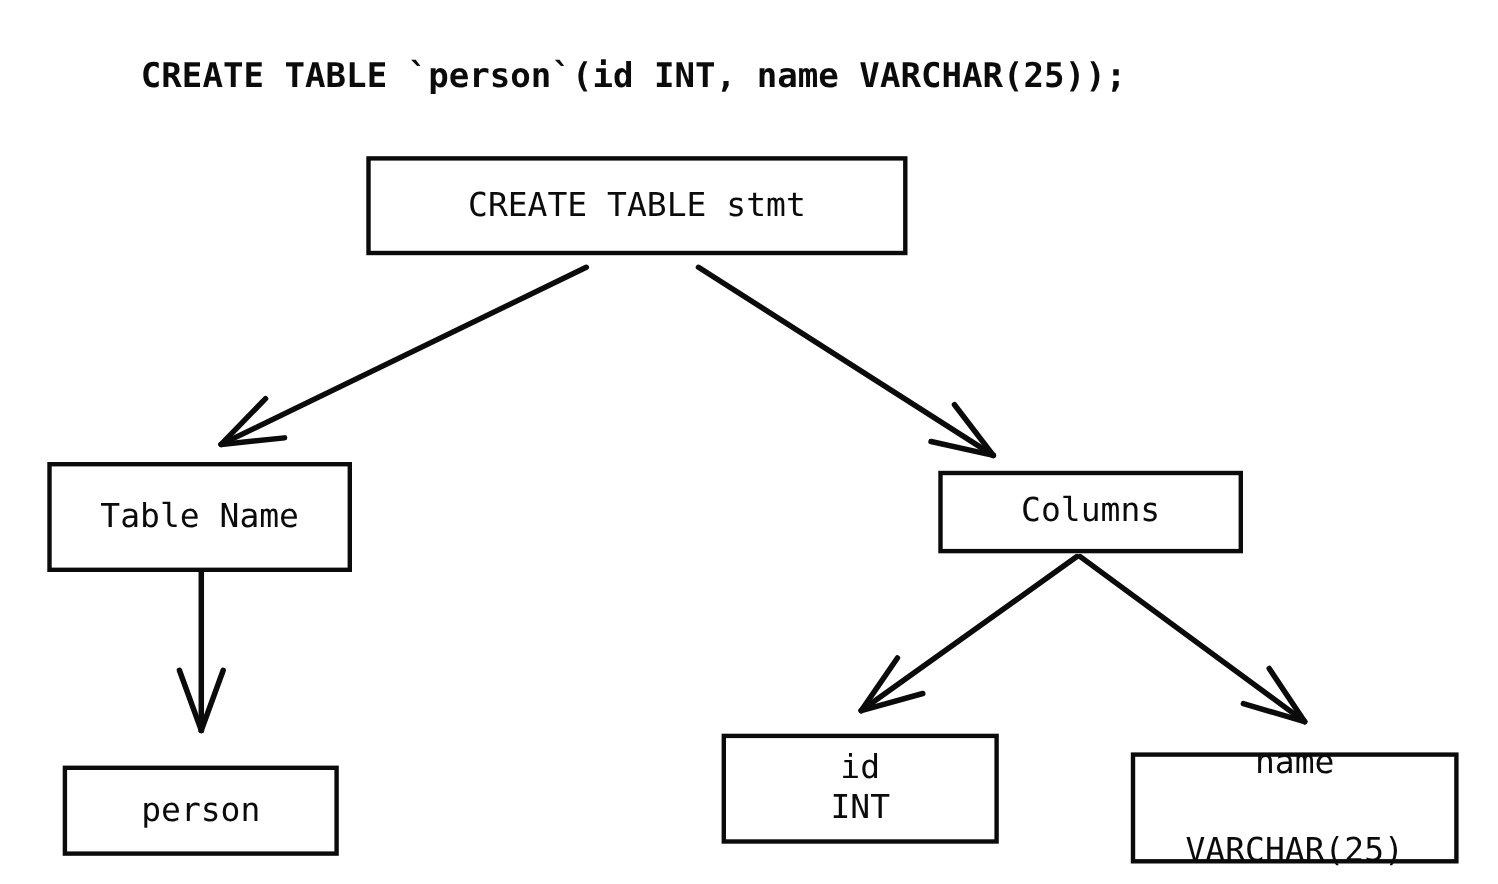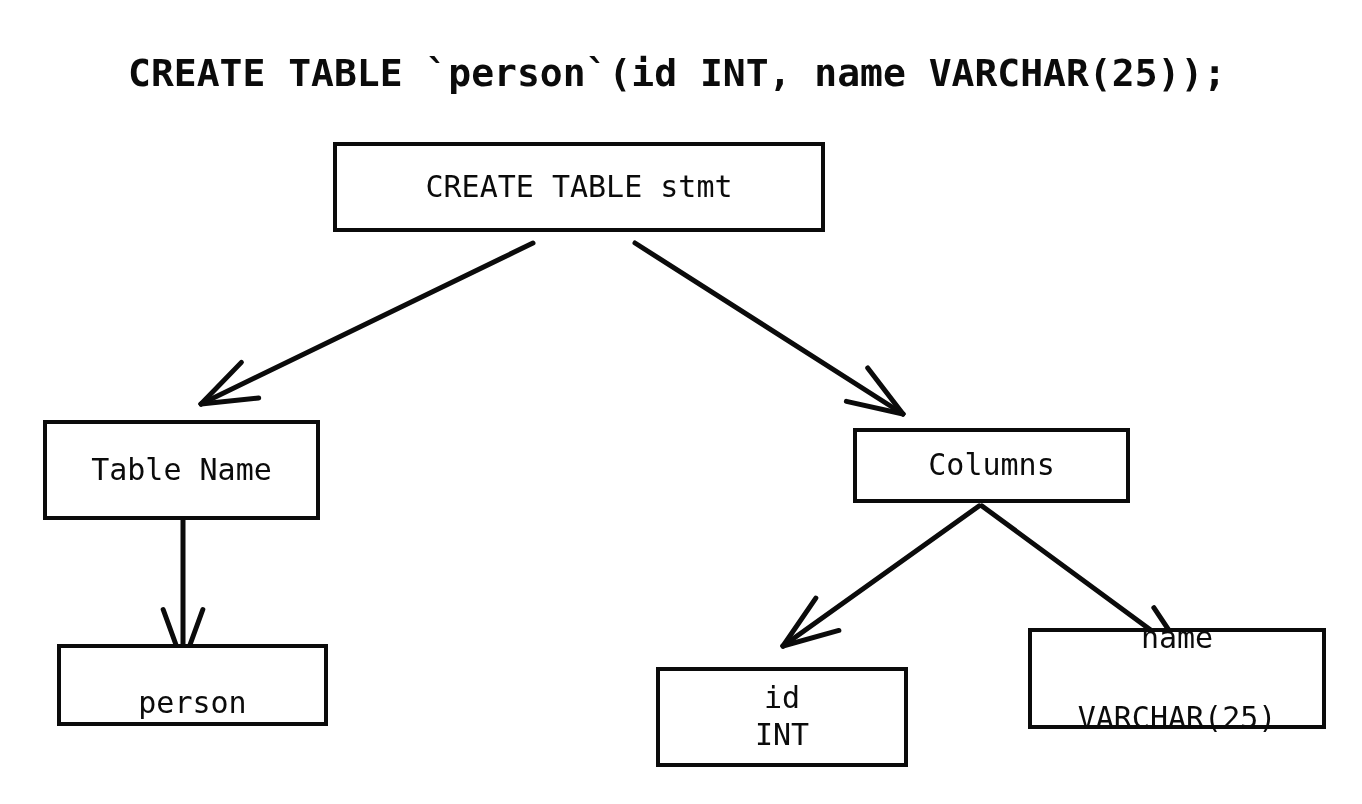--- a/index.html
+++ b/index.html
@@ -14,21 +14,21 @@
     height: 804px;
     background: var(--bg);
     font-family: "DejaVu Sans Mono", "Liberation Mono", monospace;
     color: var(--ink);
     overflow: hidden;
   }
   .sql-title {
     position: absolute;
     left: 128px;
     top: 51px;
-    font-size: 38px;
+    font-size: 31px;
     font-weight: bold;
     white-space: pre;
     letter-spacing: 0px;
   }
   .arrows {
     position: absolute;
     left: 0; top: 0;
     width: 1362px;
     height: 804px;
   }
@@ -46,23 +46,23 @@
     align-items: center;
     justify-content: center;
     font-size: 30px;
     font-weight: normal;
     line-height: 1.22;
     text-align: center;
   }
   #node-root       { left: 333px;  top: 142px; width: 492px; height: 90px;  }
   #node-table-name { left: 43px;   top: 420px; width: 277px; height: 100px;  }
   #node-columns    { left: 853px;  top: 428px; width: 277px; height: 75px;  }
-  #node-person     { left: 57px;   top: 644px; width: 271px; height: 82px; justify-content: flex-end;  }
+  #node-person     { left: 57px;   top: 696px; width: 251px; height: 82px;  }
   #node-col-id     { left: 656px;  top: 667px; width: 252px; height: 100px; }
-  #node-col-name   { left: 1028px; top: 628px; width: 298px; height: 101px; gap: 43px; }
+  #node-col-name   { left: 1028px; top: 684px; width: 298px; height: 101px; gap: 43px; }
 </style>
 </head>
 <body>
 
 <div class="canvas">
 
   <div class="sql-title">CREATE TABLE `person`(id INT, name VARCHAR(25));</div>
 
   <svg class="arrows" viewBox="0 0 1362 804">
       <g>

